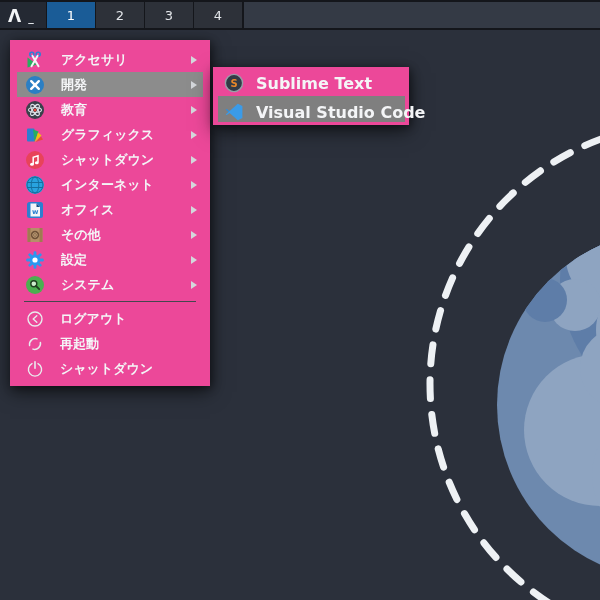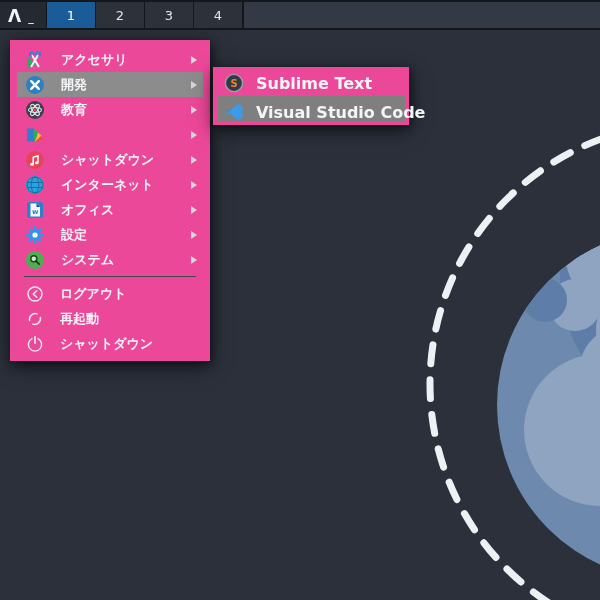--- a/index.html
+++ b/index.html
@@ -143,20 +143,21 @@
 
   <div class="mrow">
     <span class="micon">
       <svg width="20" height="20" viewBox="0 0 20 20">
         <rect x="2" y="3.5" width="7.5" height="13" rx="1" fill="#2d7fd0"></rect>
         <polygon points="8,4.5 13.5,6.5 9.5,17" fill="#27ae60"></polygon>
         <polygon points="13,7.5 16.5,10.5 10,17" fill="#f1c40f"></polygon>
         <polygon points="16,11.5 18,14.5 10.5,17" fill="#e74c3c"></polygon>
       </svg>
     </span>
+    <span class="mlabel">グラフィックス</span>
     <span class="marrow"></span>
   </div>
 
   <div class="mrow">
     <span class="micon">
       <svg width="20" height="20" viewBox="0 0 20 20">
         <circle cx="10" cy="10" r="9" fill="#e8435a"></circle>
         <path d="M8.2 14 V7.2 L13 5.8 V12.6" stroke="#ffffff" stroke-width="1.5" fill="none"></path>
         <ellipse cx="7" cy="14.2" rx="1.9" ry="1.5" fill="#ffffff"></ellipse>
         <ellipse cx="11.8" cy="12.8" rx="1.9" ry="1.5" fill="#ffffff"></ellipse>
@@ -187,20 +188,34 @@
         <rect x="2" y="2" width="16" height="16" rx="2.5" fill="#2d7fd0"></rect>
         <path d="M5.5 3.5 h6 l3.5 3.5 v9.5 h-9.5 z" fill="#f4f6f8"></path>
         <path d="M11.5 3.5 l3.5 3.5 h-3.5 z" fill="#1b4f84"></path>
         <text x="10.2" y="14" font-size="7" font-weight="bold" fill="#2d7fd0" text-anchor="middle" font-family="DejaVu Sans, sans-serif">w</text>
       </svg>
     </span>
     <span class="mlabel">オフィス</span>
     <span class="marrow"></span>
   </div>
 
+  <div class="mrow">
+    <span class="micon">
+      <svg width="20" height="20" viewBox="0 0 20 20">
+        <rect x="2.5" y="3" width="15" height="14" rx="2" fill="#b5906a"></rect>
+        <rect x="2.5" y="3" width="3" height="14" fill="#a07a52"></rect>
+        <rect x="14.5" y="3" width="3" height="14" fill="#a07a52"></rect>
+        <circle cx="10" cy="10" r="4.2" fill="#6e5138"></circle>
+        <circle cx="10" cy="10" r="2.2" fill="none" stroke="#c8a77e" stroke-width="1"></circle>
+        <circle cx="10" cy="10" r="0.9" fill="#c8a77e"></circle>
+      </svg>
+    </span>
+    <span class="mlabel">その他</span>
+    <span class="marrow"></span>
+  </div>
 
   <div class="mrow">
     <span class="micon">
       <svg width="20" height="20" viewBox="0 0 20 20">
         <g fill="#2b97ef">
           <circle cx="10" cy="10" r="5.4"></circle>
           <rect x="8.6" y="1.2" width="2.8" height="4.5" rx="1.2"></rect>
           <rect x="8.6" y="1.2" width="2.8" height="4.5" rx="1.2" transform="rotate(45 10 10)"></rect>
           <rect x="8.6" y="1.2" width="2.8" height="4.5" rx="1.2" transform="rotate(90 10 10)"></rect>
           <rect x="8.6" y="1.2" width="2.8" height="4.5" rx="1.2" transform="rotate(135 10 10)"></rect>

